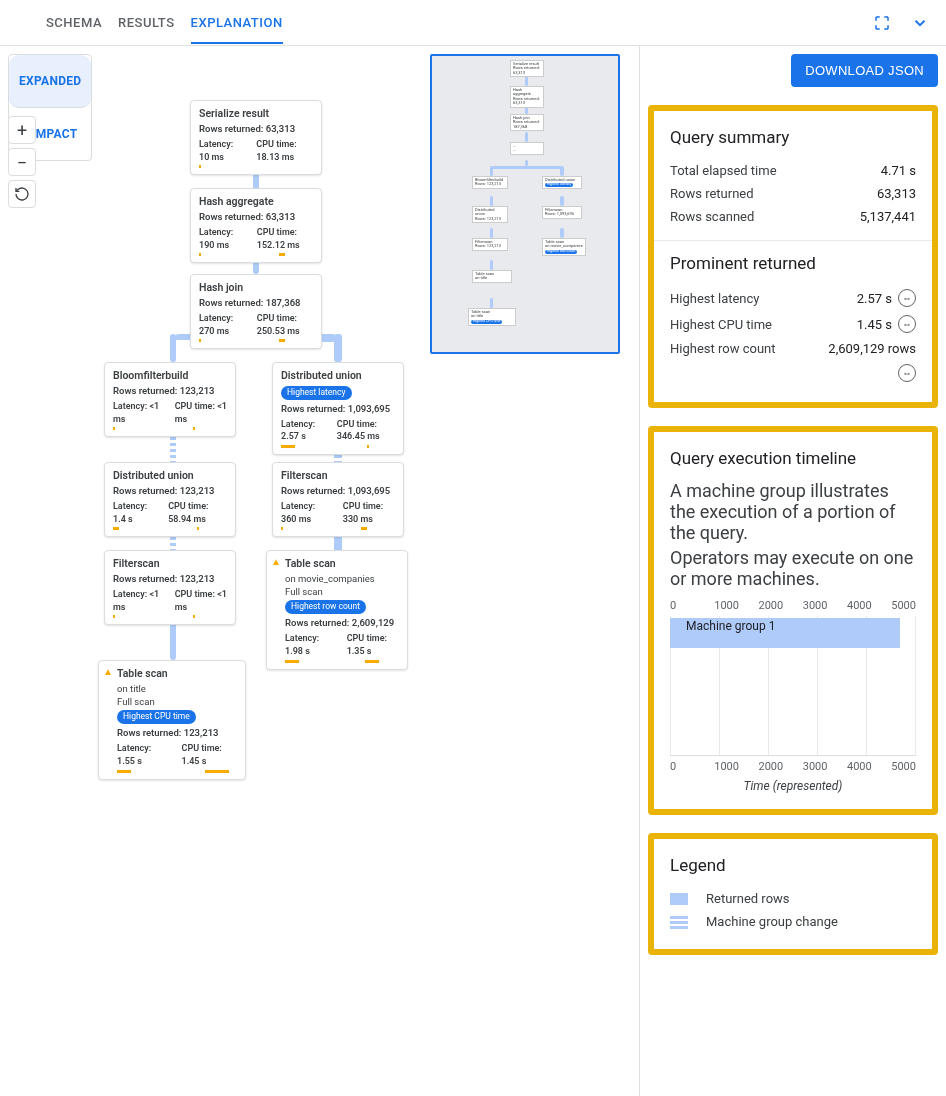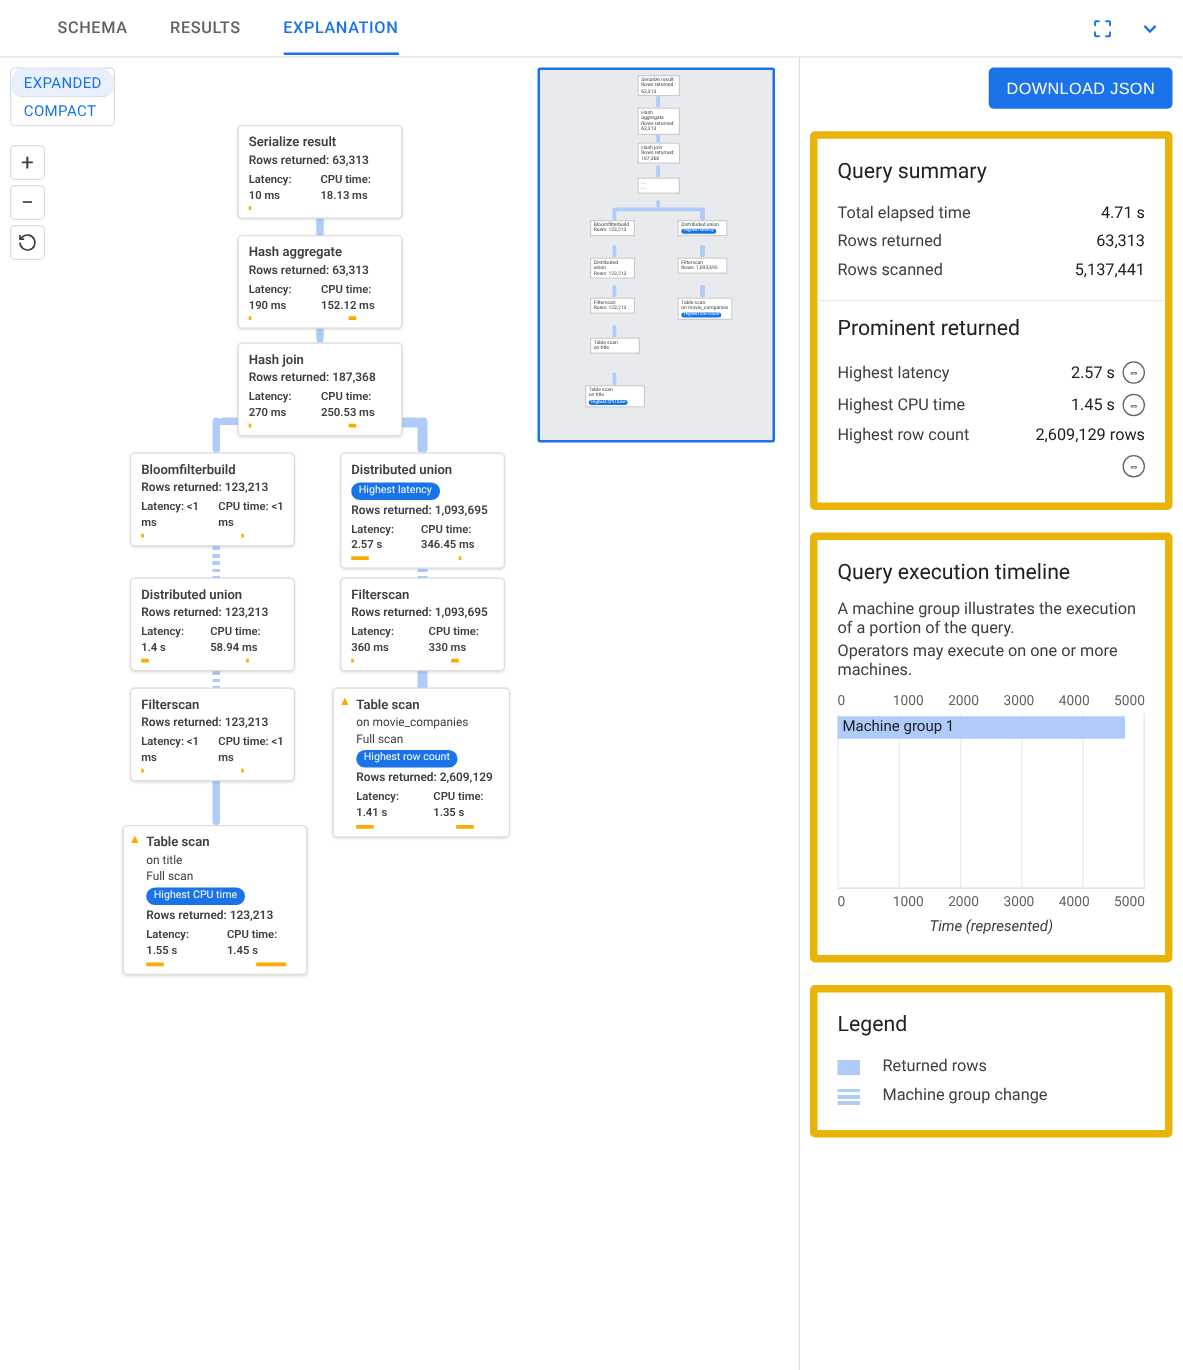--- a/index.html
+++ b/index.html
@@ -10,21 +10,21 @@
   background: #fff;
   width: 946px;
 }
 .top-bar {
   display: flex;
   align-items: center;
   height: 46px;
   border-bottom: 1px solid #e0e0e0;
   padding: 0 16px;
 }
-.tabs { display: flex; gap: 34px; margin-left: 30px; }
+.tabs { display: flex; gap: 16px; margin-left: 30px; }
 .tab {
   font-size: 13px;
   letter-spacing: 0.5px;
   font-weight: 500;
   color: #5f6368;
   padding: 14px 0 12px;
   cursor: pointer;
 }
 .tab.active {
   color: #1a73e8;
@@ -44,23 +44,23 @@
 }
 .view-toggle {
   position: absolute;
   top: 8px; left: 8px;
   border: 1px solid #dadce0;
   border-radius: 4px;
   background: #fff;
   z-index: 5;
 }
 .view-toggle div {
-  padding: 4px 10px;
+  padding: 19px 10px;
   font-size: 12px;
-  font-weight: 400;
+  font-weight: 700;
   letter-spacing: 0.3px;
   color: #1a73e8;
   cursor: pointer;
   border-radius: 10px;
 }
 .view-toggle div:first-child { border-bottom: 1px solid #dadce0; background: #e8f0fe; }
 .zoom-ctrl {
   position: absolute;
   top: 70px; left: 8px;
   display: flex;
@@ -204,21 +204,21 @@
   width: 18px; height: 18px;
   border: 1.5px solid #5f6368;
   border-radius: 50%;
   display: inline-flex;
   align-items: center;
   justify-content: center;
   font-size: 9px;
   cursor: pointer;
 }
 .card hr { border: none; border-top: 1px solid #e8eaed; margin: 12px -16px; }
-.timeline-desc { font-size: 13px; color: #3c4043; margin-bottom: 4px; }
+.timeline-desc { font-size: 18px; color: #3c4043; margin-bottom: 4px; }
 .timeline-chart {
   margin-top: 10px;
 }
 .axis-row {
   display: flex;
   font-size: 11px;
   color: #5f6368;
 }
 .axis-tick { flex: 1; text-align: left; }
 .axis-tick:last-child { text-align: right; flex: 0 0 auto; }
@@ -228,24 +228,24 @@
   border-left: none;
   border-top: none;
   position: relative;
   margin: 4px 0;
 }
 .gridline { position: absolute; top:0; bottom:0; width:1px; background:#e8eaed; }
 .mg-bar {
   position: absolute;
   top: 2px;
   left: 0;
-  height: 18px;
+  height: 30px;
   background: #aecbfa;
   font-size: 12px;
-  padding: 1px 4px;
+  padding: 1px 16px;
   color: #202124;
 }
 .axis-label { text-align:center; font-style:italic; font-size:12px; color:#3c4043; margin-top:6px; }
 .legend-row { display:flex; align-items:center; gap:18px; font-size:13px; padding:4px 0; }
 .swatch { width:18px; height:12px; background:#aecbfa; }
 .swatch.dash { background: repeating-linear-gradient(0deg,#aecbfa 0 3px, #fff 3px 5px); height:14px; }
 .footnote { font-size:12px; color:#3c4043; line-height:1.5; }
 </style>
 </head>
 <body>
@@ -437,21 +437,21 @@
       </div>
 
       <div class="node warn" style="left:266px;top:504px;width:142px">
         <span class="warn-icon">▲</span>
         <div class="title">Table scan</div>
         <div class="sub">on movie_companies</div>
         <div class="sub">Full scan</div>
         <span class="badge">Highest row count</span>
         <div class="row">Rows returned: 2,609,129</div>
         <div class="metrics">
-            <span class="metric-lbl">Latency: 1.41 s</span>
+            <span class="metric-lbl">Latency: 1.98 s</span>
             <span class="metric-lbl">CPU time: 1.35 s</span>
           </div>
         <div class="bar-row">
             <span class="bar md"></span>
             <span style="width:38px"></span>
             <span class="bar md"></span>
           </div>
       </div>
 
       <div class="node warn" style="left:98px;top:614px;width:148px">

